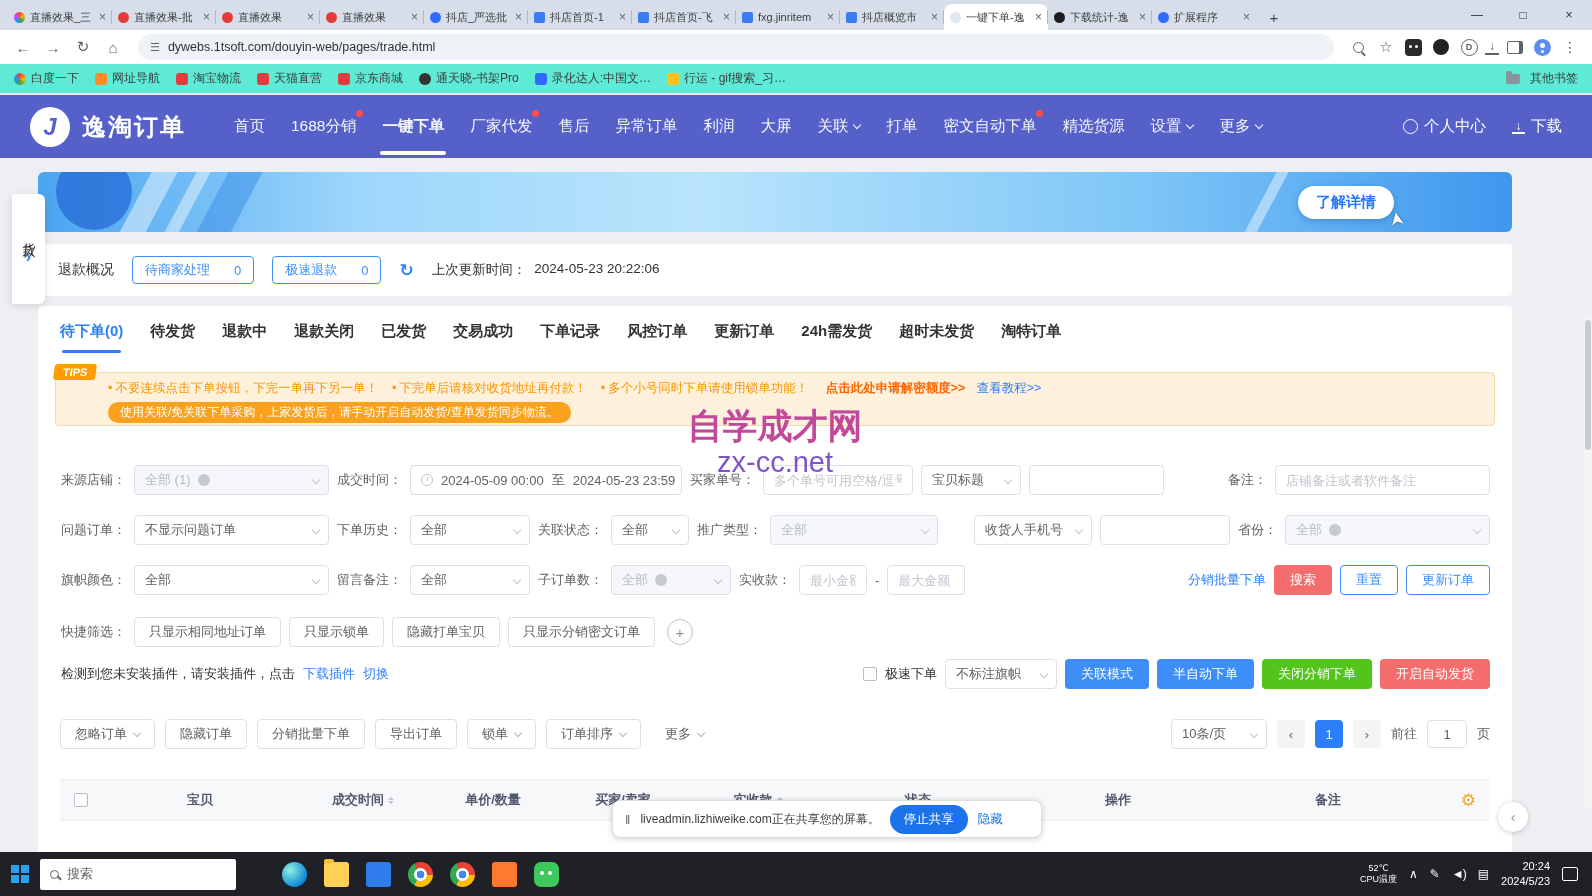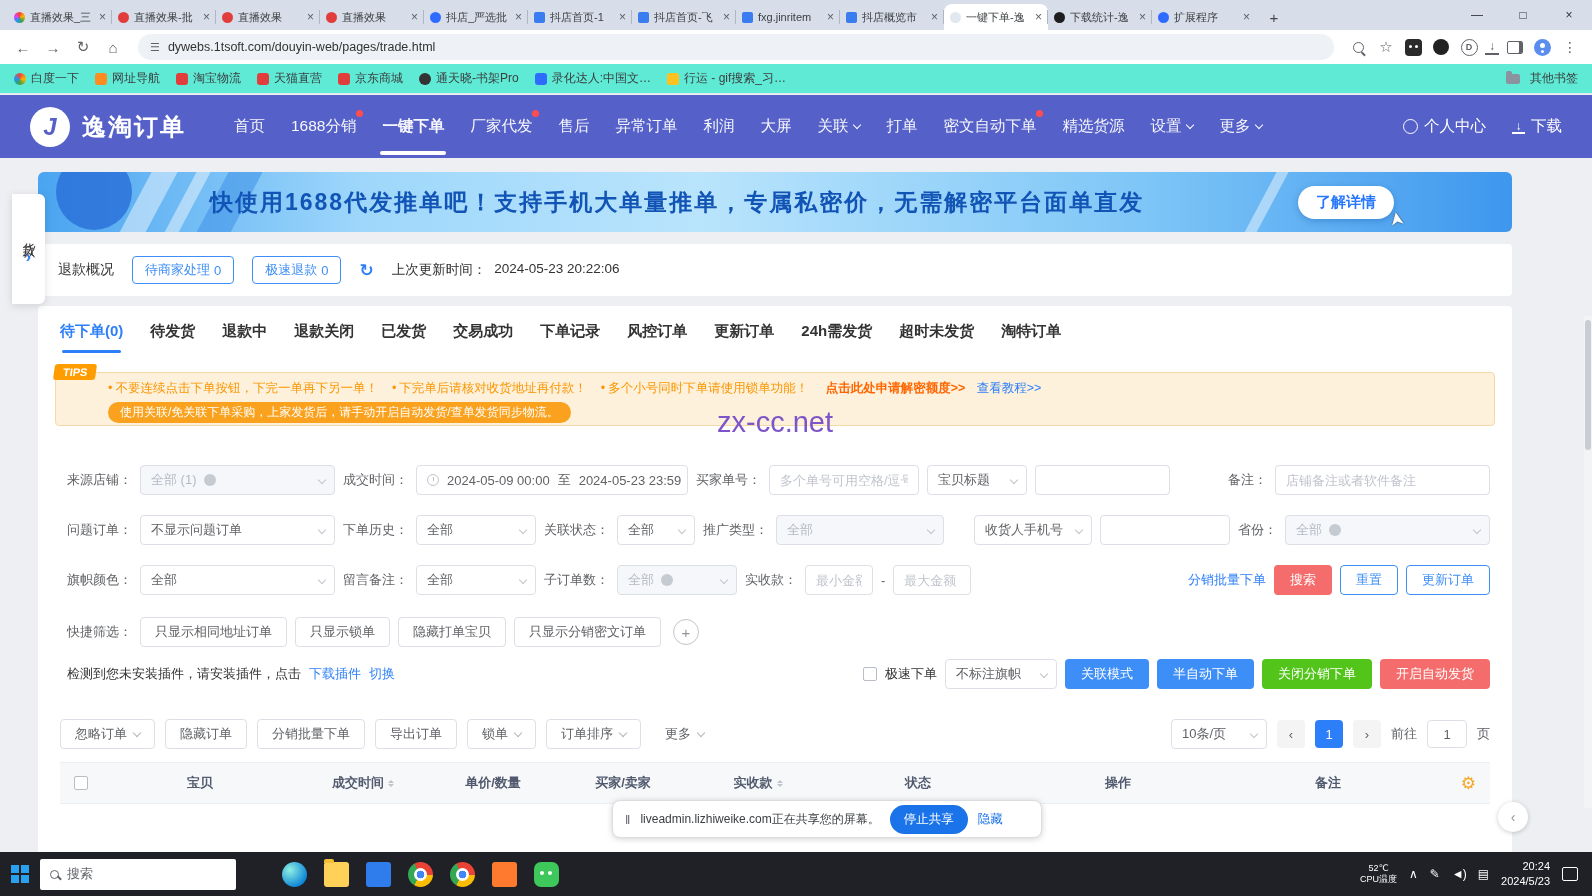--- a/index.html
+++ b/index.html
@@ -88,21 +88,21 @@
   .cursor-ico { position:absolute; right:108px; bottom:2px; z-index:3; color:#fff; text-shadow:0 0 2px #333; font-size:18px; transform:rotate(-100deg); }
 
   
   .side-tab { position:absolute; left:12px; top:36px; width:33px; height:110px; background:#fff; border-radius:0 6px 6px 0; box-shadow:0 2px 8px rgba(0,0,0,.12); display:flex; flex-direction:column; align-items:center; justify-content:center; gap:10px; z-index:4; }
   .side-tab .vtxt { writing-mode:vertical-rl; font-size:13px; color:#333; letter-spacing:3px; }
   .side-tab .chev { color:#2d7ff9; font-size:16px; font-weight:bold; }
 
   
   .refund { position:absolute; left:38px; top:86px; width:1474px; height:52px; background:#fff; border-radius:4px; display:flex; align-items:center; padding:0 20px; gap:18px; }
   .refund-title { font-size:14px; color:#333; }
-  .rbtn { height:28px; border:1px solid #3e8ef7; color:#3e8ef7; border-radius:4px; font-size:13px; display:flex; align-items:center; padding:0 12px; gap:4px; background:#fff; }
+  .rbtn { height:28px; border:1px solid #3e8ef7; color:#3e8ef7; border-radius:4px; font-size:13px; display:flex; align-items:center; padding:0 12px; gap:24px; background:#fff; }
   .refresh { color:#2d7ff9; font-size:17px; font-weight:bold; }
   .upd { font-size:13.5px; color:#333; display:flex; gap:8px; }
 
   
   .card { position:absolute; left:38px; top:148px; width:1474px; bottom:0; background:#fff; border-radius:4px 4px 0 0; }
 
   .otabs { position:absolute; left:22px; right:22px; top:16px; height:34px; display:flex; gap:27px; align-items:flex-start; }
   .otab { position:relative; font-size:15px; font-weight:bold; color:#333; padding-bottom:12px; white-space:nowrap; }
   .otab.active { color:#2d7ff9; }
   .otab.active::after { content:''; position:absolute; left:2px; right:2px; bottom:0; height:3px; background:#2d7ff9; border-radius:2px; }
@@ -114,21 +114,21 @@
   .tbul .bdot { font-style:normal; margin-right:3px; }
   .tips-link1 { color:#f60; font-weight:bold; margin-right:8px; }
   .tips-link2 { color:#2d7ff9; }
   .tips-pill { display:inline-block; margin-top:5px; background:#faa21e; color:#fff; font-size:12px; padding:2px 12px; border-radius:11px; }
 
   .watermark { position:absolute; left:50%; top:100px; transform:translateX(-50%); text-align:center; z-index:6; pointer-events:none; line-height:1.15; }
   .wm1 { font-size:35px; font-weight:bold; color:#c2489c; }
   .wm2 { font-size:29px; color:#7e55c8; }
 
   
-  .frow { position:absolute; left:29px; right:22px; height:32px; display:flex; align-items:center; gap:8px; }
+  .frow { position:absolute; left:23px; right:22px; height:32px; display:flex; align-items:center; gap:8px; }
   .r1{top:158px;} .r2{top:208px;} .r3{top:258px;} .r4{top:310px;} .r5{top:352px;}
   .flbl { font-size:13px; color:#606266; white-space:nowrap; }
   .sel { position:relative; height:30px; border:1px solid #dcdfe6; border-radius:4px; background:#fff; display:flex; align-items:center; padding:0 26px 0 10px; font-size:13px; color:#606266; white-space:nowrap; }
   .sel .caret { position:absolute; right:9px; top:11px; width:6px; height:6px; border-right:1.5px solid #c0c4cc; border-bottom:1.5px solid #c0c4cc; transform:rotate(45deg); }
   .sel.disabled { background:#f5f7fa; color:#b4bac4; }
   .tagdot { width:12px; height:12px; background:#c6cad1; border-radius:50%; display:inline-block; margin-left:7px; flex:none; }
   .ipt { height:30px; border:1px solid #dcdfe6; border-radius:4px; padding:0 10px; font-size:13px; color:#606266; background:#fff; font-family:inherit; }
   .ipt::placeholder { color:#c0c4cc; }
   .dater { height:30px; border:1px solid #dcdfe6; border-radius:4px; background:#fff; display:flex; align-items:center; gap:8px; padding:0 10px; font-size:13px; color:#606266; white-space:nowrap; }
   .clk { width:12px; height:12px; border:1.2px solid #c0c4cc; border-radius:50%; position:relative; flex:none; }
@@ -148,21 +148,21 @@
   
   .ltb { position:absolute; left:22px; right:22px; top:412px; height:32px; display:flex; align-items:center; gap:10px; }
   .tbtn { height:30px; padding:0 14px; border:1px solid #dcdfe6; border-radius:4px; background:#fff; font-size:13px; color:#606266; display:flex; align-items:center; white-space:nowrap; }
   .tbtn.caret .tlbl::after { content:''; display:inline-block; width:5px; height:5px; border-right:1.5px solid #b0b5bd; border-bottom:1.5px solid #b0b5bd; transform:rotate(45deg); margin-left:7px; vertical-align:2px; }
   .tbtn.plain { border:none; background:transparent; }
   .pg { min-width:28px; height:28px; border-radius:4px; background:#f4f4f5; color:#606266; display:flex; align-items:center; justify-content:center; font-size:13px; padding:0 4px; }
   .pg.active { background:#2d7ff9; color:#fff; }
   .goto-ipt { width:40px; height:28px; text-align:center; }
 
   
-  .thead { position:absolute; left:22px; right:22px; top:456px; height:42px; background:#f7f8fa; border-top:1px solid #ebeef5; border-bottom:1px solid #ebeef5; display:flex; align-items:center; padding:0 14px; }
+  .thead { position:absolute; left:22px; right:22px; top:473px; height:42px; background:#f7f8fa; border-top:1px solid #ebeef5; border-bottom:1px solid #ebeef5; display:flex; align-items:center; padding:0 14px; }
   .th { display:flex; align-items:center; justify-content:center; gap:4px; font-size:13px; color:#515a6e; font-weight:bold; flex:0 1 auto; }
   .th:nth-of-type(1){width:196px;} .th:nth-of-type(2){width:130px;} .th:nth-of-type(3){width:130px;}
   .th:nth-of-type(4){width:130px;} .th:nth-of-type(5){width:140px;} .th:nth-of-type(6){width:180px;}
   .th:nth-of-type(7){width:220px;} .th:nth-of-type(8){width:200px;}
   .sort { display:none; flex-direction:column; }
   .th.sortable .sort { display:flex; }
   .sort::before { content:''; border:3.5px solid transparent; border-bottom-color:#c0c4cc; margin-bottom:1px; }
   .sort::after { content:''; border:3.5px solid transparent; border-top-color:#c0c4cc; }
   .gear { margin-left:auto; color:#f5a623; font-size:17px; }
 
@@ -400,21 +400,20 @@
 
 <div class="page">
 
   <div class="banner">
     <i class="deco-c"></i>
     <i class="stripe s1"></i>
       <i class="stripe s2"></i>
     <i class="stripe s3"></i>
       <i class="stripe s4"></i>
     <i class="stripe s5"></i>
-    <div class="banner-text">快使用1688代发推单吧！支持手机大单量推单，专属私密价，无需解密平台面单直发</div>
     <div class="banner-btn">了解详情</div>
     <span class="cursor-ico">➤</span>
   </div>
 
   <div class="side-tab">
     <span class="vtxt">货款</span>
     <span class="chev">›</span>
   </div>
 
   <div class="refund">
@@ -479,20 +478,21 @@
       <span class="tips-badge">TIPS</span>
       <div class="tips-line1">
         <span class="tbul"><i class="bdot">•</i><span>不要连续点击下单按钮，下完一单再下另一单！</span></span><span class="tbul"><i class="bdot">•</i><span>下完单后请核对收货地址再付款！</span></span><span class="tbul"><i class="bdot">•</i><span>多个小号同时下单请使用锁单功能！</span></span>
         <span class="tips-link1">点击此处申请解密额度&gt;&gt;</span>
         <span class="tips-link2">查看教程&gt;&gt;</span>
       </div>
       <span class="tips-pill">使用关联/免关联下单采购，上家发货后，请手动开启自动发货/查单发货同步物流。</span>
     </div>
 
     <div class="watermark">
+      <div class="wm1">自学成才网</div>
       <div class="wm2">zx-cc.net</div>
     </div>
 
     <div class="frow r1">
       <span class="flbl">来源店铺：</span>
       <div class="sel disabled" style="width:195px">
         <span>全部 (1)</span>
           <i class="tagdot"></i>
           <i class="caret"></i>
       </div>

